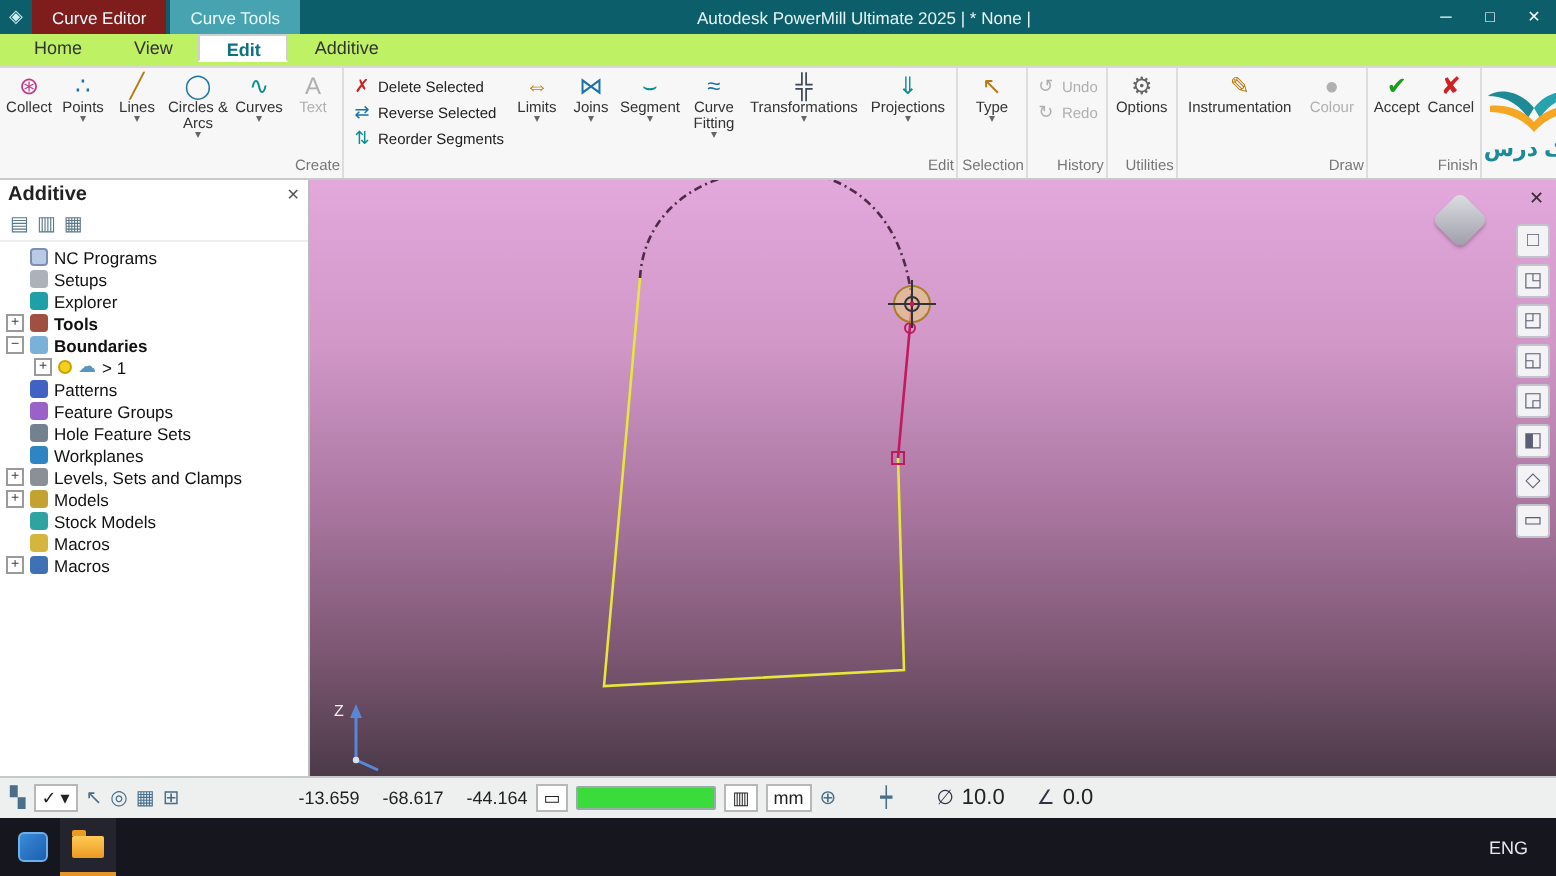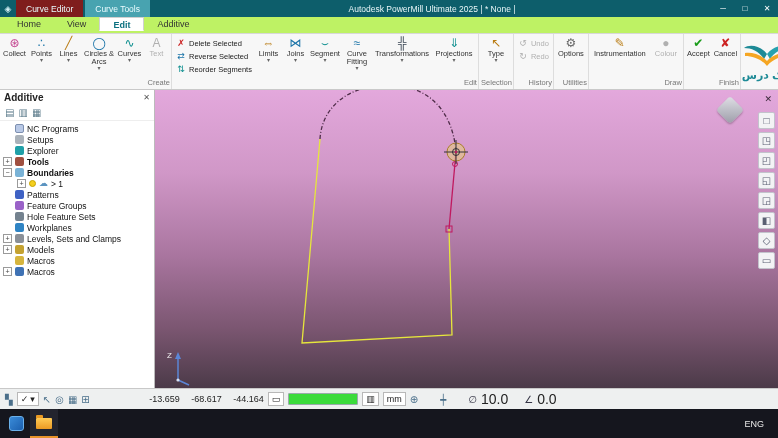--- a/index.html
+++ b/index.html
@@ -74,21 +74,21 @@
             background:linear-gradient(135deg,#e0e0e6,#9c9ca8);box-shadow:1px 1px 2px rgba(0,0,0,.25)}
   .zlabel{position:absolute;left:12px;bottom:28px;color:#f2f2f2;font-size:8px}
 
   
   .statusbar{height:21px;background:#eef0f0;border-top:1px solid #c8c8c8;display:flex;align-items:center;padding:0 5px;gap:4px;flex:0 0 auto}
   .sb-ic{font-size:10px;color:#4a6f8a;cursor:pointer}
   .sb-box{border:1px solid #b8b8b8;background:#fff;display:flex;align-items:center;gap:2px;padding:0 3px;height:14px;cursor:pointer}
   .coord{font-size:9px;color:#222;min-width:38px;text-align:right}
   .pbar{width:70px;height:12px;border:1px solid #9aa;background:#3bdb3b;border-radius:1px}
   .sb-sym{font-size:10px;color:#334}
-  .sb-val{font-size:14px;color:#222}
+  .sb-val{font-size:11px;color:#222}
 
   
   .taskbar{height:29px;background:#15161e;display:flex;align-items:center;padding:0 2px;flex:0 0 auto}
   .tk-btn{width:28px;height:29px;display:flex;align-items:center;justify-content:center;cursor:pointer}
   .tk-btn.active{background:#23242e;box-shadow:inset 0 -2px 0 #e8932a}
   .start-ic{width:15px;height:15px;background:linear-gradient(135deg,#3a8bd8,#1b5fae);border-radius:3px;border:1px solid #6ab0ea}
   .folder{width:16px;height:11px;background:linear-gradient(#ffca55,#eb9a23);border-radius:1px;position:relative}
   .folder:before{content:"";position:absolute;top:-3px;left:0;width:7px;height:3px;background:#eb9a23;border-radius:1px 1px 0 0}
   .tk-lang{margin-left:auto;color:#e8e8e8;font-size:9px;padding:0 12px;cursor:pointer}
 </style>
@@ -346,20 +346,25 @@
           <span class="ticon c11"></span>
           <span class="tlbl">Levels, Sets and Clamps</span>
         </div>
         <div class="trow">
           <span class="texp">+</span>
           <span class="ticon c12"></span>
           <span class="tlbl">Models</span>
         </div>
         <div class="trow">
           <span class="texp"></span>
+          <span class="ticon c13"></span>
+          <span class="tlbl">Stock Models</span>
+        </div>
+        <div class="trow">
+          <span class="texp"></span>
           <span class="ticon c14"></span>
           <span class="tlbl">Macros</span>
         </div>
         <div class="trow">
           <span class="texp">+</span>
           <span class="ticon c15"></span>
           <span class="tlbl">Macros</span>
         </div>
       </div>
     </div>

